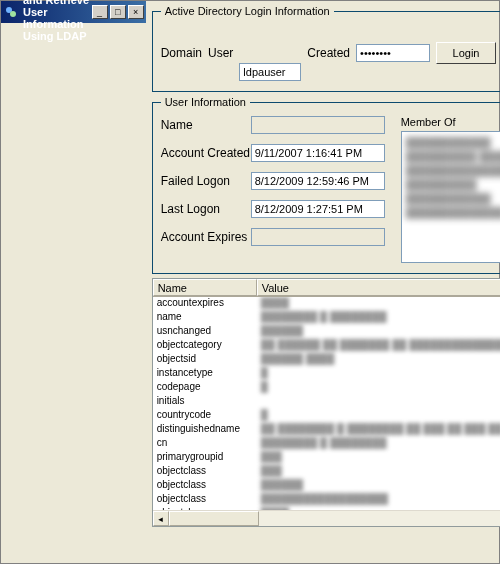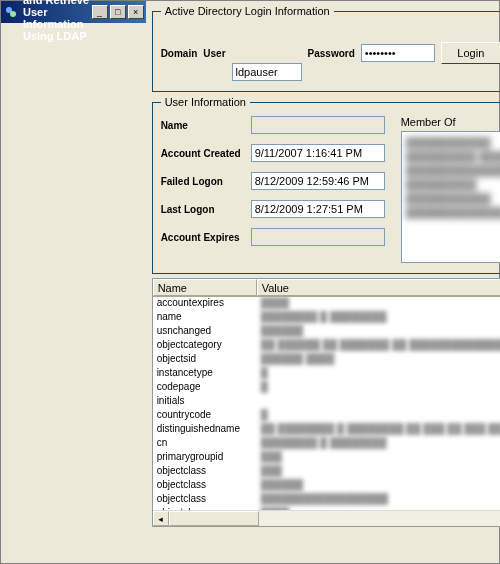--- a/index.html
+++ b/index.html
@@ -10,21 +10,21 @@
 .titlebar .appicon { width: 16px; height: 16px; margin-right: 4px; display:flex;align-items:center;justify-content:center; }
 .titlebar .title { flex: 1; font-weight: bold; font-size: 11px; }
 .titlebar .winbtn { width: 16px; height: 14px; background: #D4D0C8; border: 1px solid #fff; border-right-color:#404040; border-bottom-color:#404040; margin-left: 2px; display:flex;align-items:center;justify-content:center; font-size:9px; font-family:Arial; color:#000; cursor:pointer; }
 
 .client { flex:1; padding: 4px 6px 6px 6px; display:flex; flex-direction:column; gap:4px; }
 
 fieldset { border: 1px solid #0c4a6e; padding: 8px 8px 10px 8px; }
 legend { font-size: 11px; padding: 0 4px; color:#000; }
 
 .row { display:flex; align-items:center; gap:6px; }
-.lbl { font-size:10px;font-weight:bold; }
+.lbl { font-size:12px; }
 .txt { background:#fff; border:1px solid #7F9DB9; height:18px; font-size:11px; padding:0 3px; }
 .txt.ro { background:#ECE9D8; }
 .btn { background:#ECE9D8; border:1px solid #404040; border-top-color:#fff; border-left-color:#fff; height:22px; font-size:11px; padding:0 2px; cursor:pointer; min-width:60px; }
 
 .login-row .lbl { width:auto; }
 .login-row .txt { }
 
 .userinfo-grid { display:flex; gap:10px; }
 .uileft { flex:0 0 230px; display:flex; flex-direction:column; gap:10px; }
 .uiright { flex:1; }
@@ -76,22 +76,22 @@
     <span class="winbtn">×</span>
   </div>
 
   <div class="client">
 
     <fieldset>
       <legend>Active Directory Login Information</legend>
       <div class="row login-row">
         <span class="lbl">Domain</span>
         <span class="lbl">User</span>
-        <input class="txt" style="width: 70px; margin-top: 38px;" value="ldpauser">
-        <span class="lbl">Password</span>
+        <input class="txt" style="width: 62px; margin-top: 38px;" value="ldpauser">
+        <span class="lbl">Created</span>
         <input class="txt" style="width: 74px;" type="password" value="********">
         <button class="btn">Login</button>
       </div>
     </fieldset>
 
     <fieldset>
       <legend>User Information</legend>
       <div class="userinfo-grid">
         <div class="uileft">
           <div class="fldrow">

